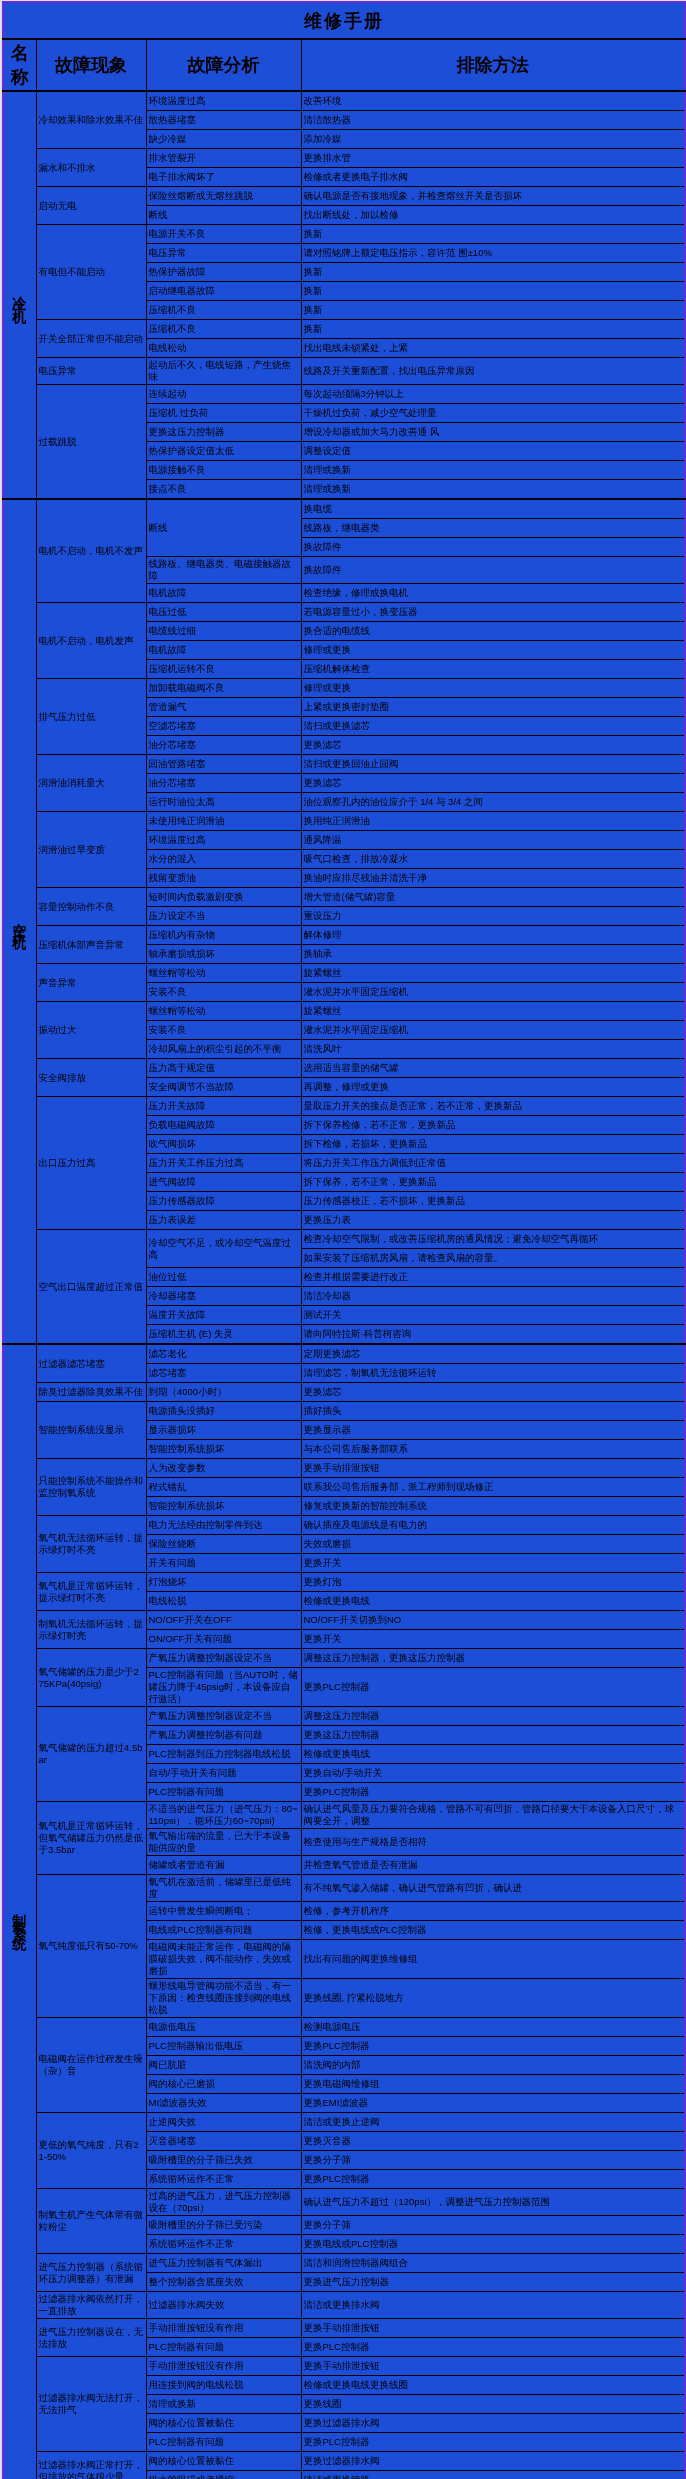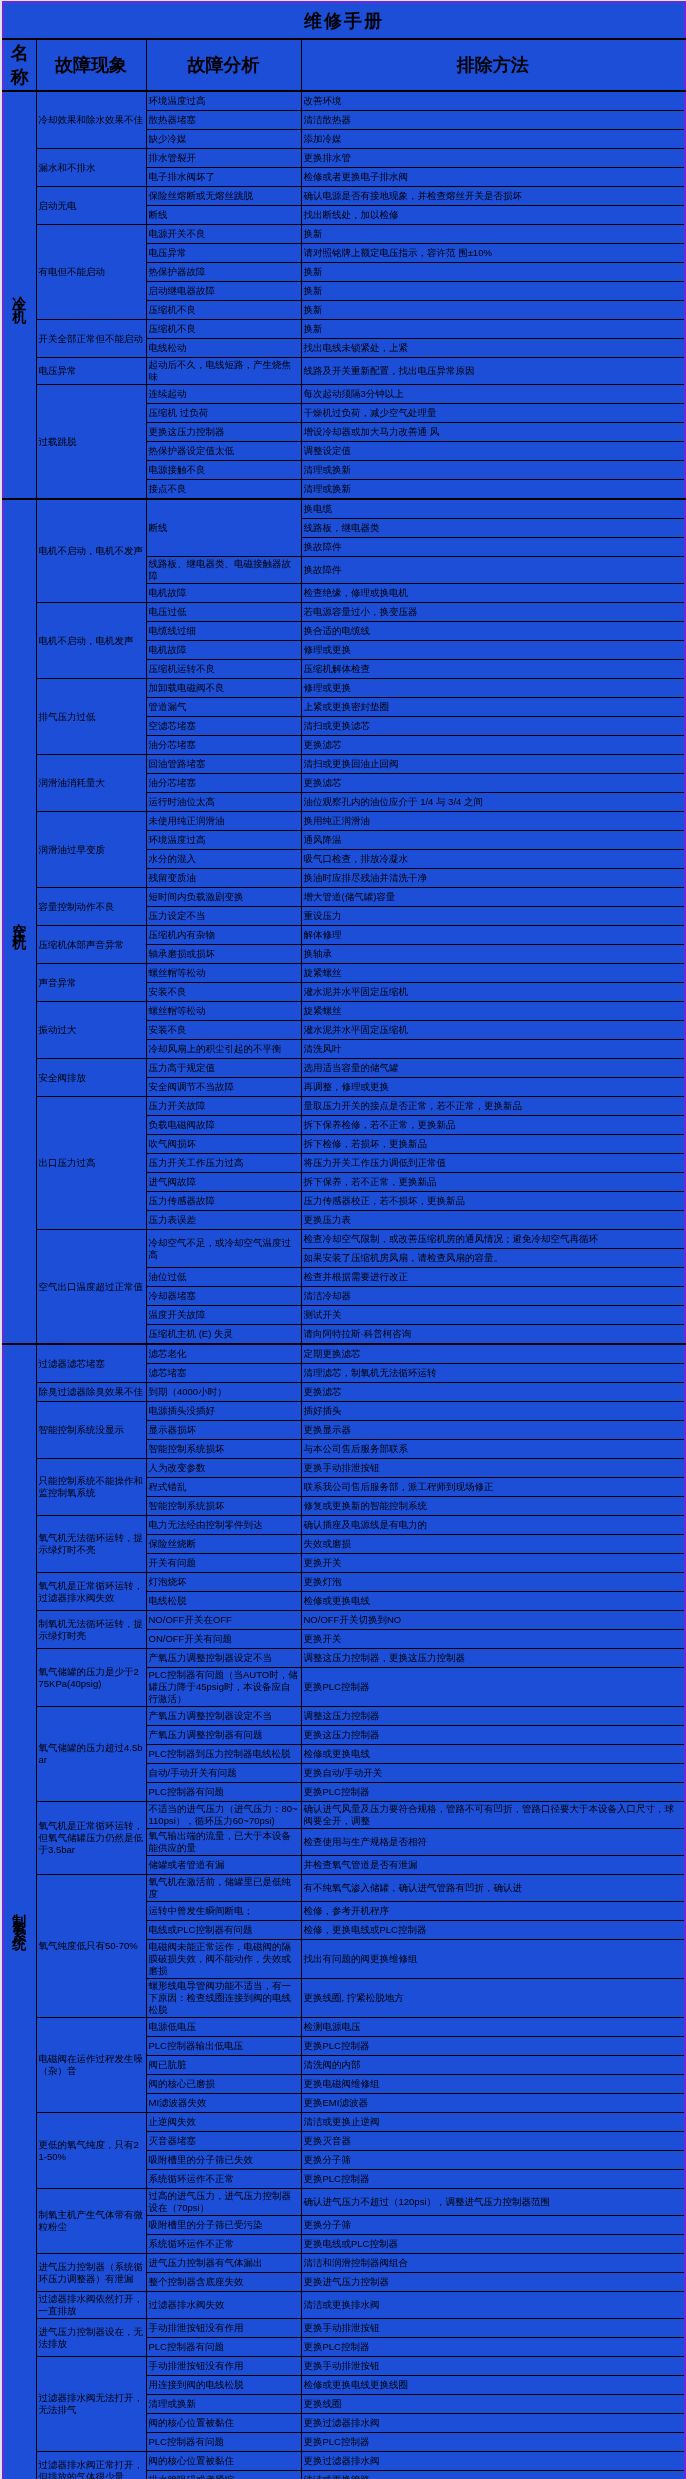--- a/index.html
+++ b/index.html
@@ -420,21 +420,21 @@
         </tr>
         <tr>
           <td class="analysis">保险丝烧断</td>
           <td class="remedy">失效或磨损</td>
         </tr>
         <tr>
           <td class="analysis">开关有问题</td>
           <td class="remedy">更换开关</td>
         </tr>
         <tr>
-          <td class="phenomenon" rowspan="2">氧气机是正常循环运转，过滤器排水阀失效</td>
+          <td class="phenomenon" rowspan="2">氧气机是正常循环运转，提示绿灯时不亮</td>
           <td class="analysis">灯泡烧坏</td>
           <td class="remedy">更换灯泡</td>
         </tr>
         <tr>
           <td class="analysis">电线松脱</td>
           <td class="remedy">检修或更换电线</td>
         </tr>
         <tr>
           <td class="phenomenon" rowspan="2">制氧机无法循环运转，提示绿灯时亮</td>
           <td class="analysis">NO/OFF开关在OFF</td>

